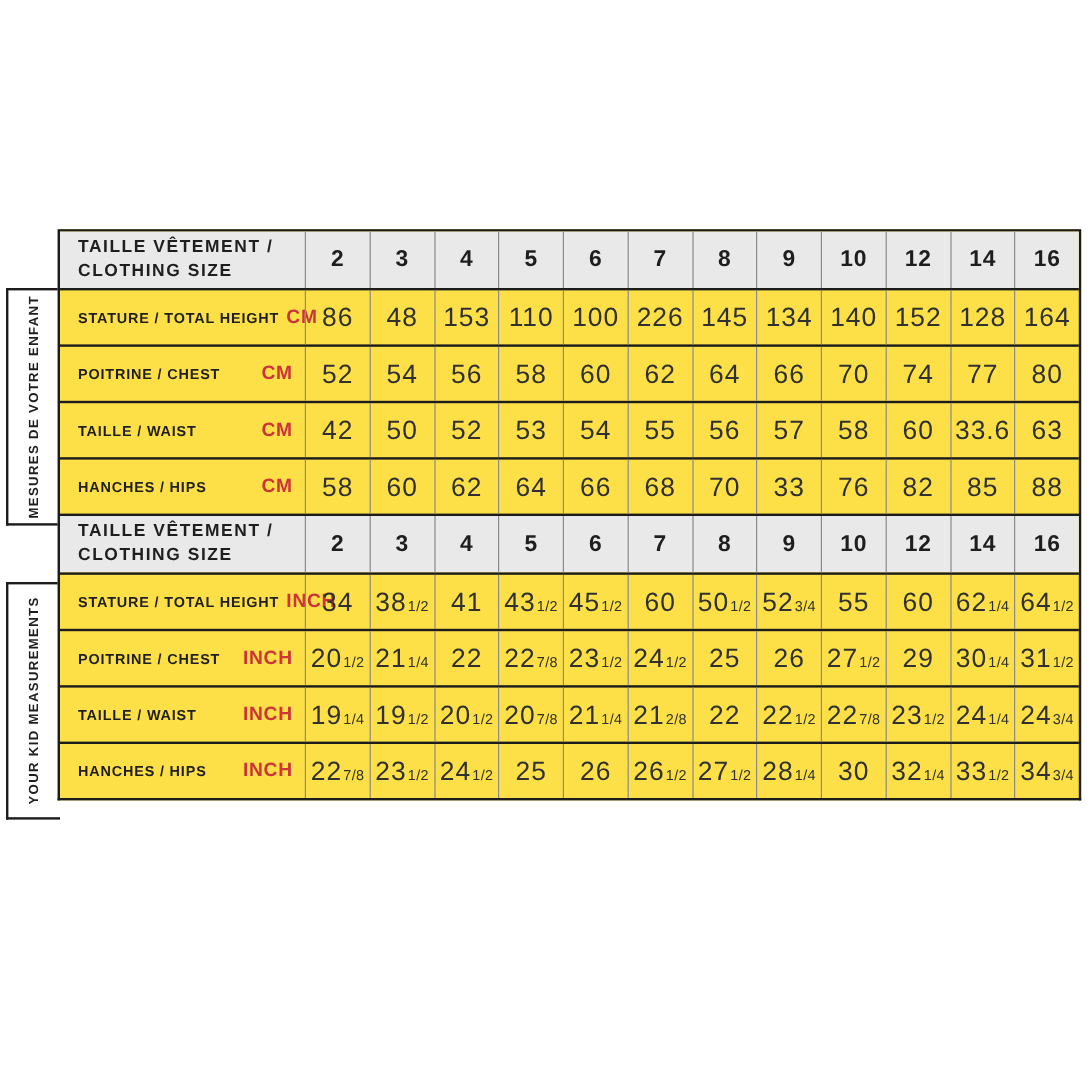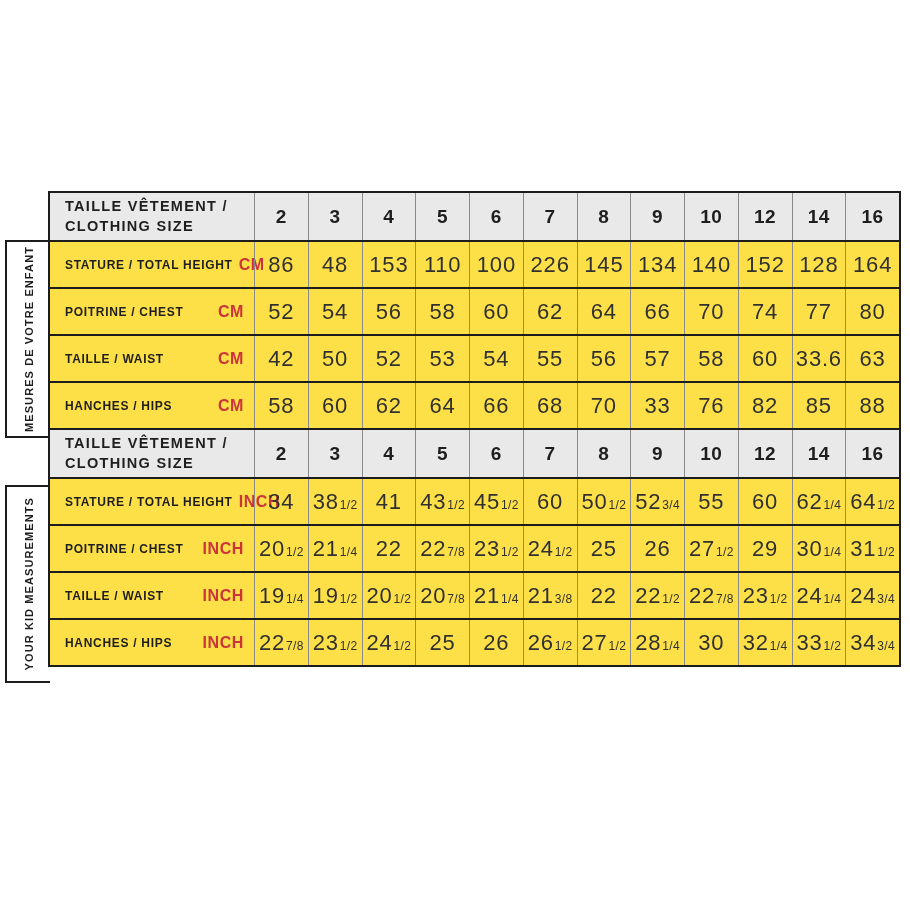--- a/index.html
+++ b/index.html
@@ -424,21 +424,21 @@
           <div class="cell value-cell">
             <span class="value-wrap">20<span class="frac">1/2</span></span>
           </div>
           <div class="cell value-cell">
             <span class="value-wrap">20<span class="frac">7/8</span></span>
           </div>
           <div class="cell value-cell">
             <span class="value-wrap">21<span class="frac">1/4</span></span>
           </div>
           <div class="cell value-cell">
-            <span class="value-wrap">21<span class="frac">3/8</span></span>
+            <span class="value-wrap">21<span class="frac">2/8</span></span>
           </div>
           <div class="cell value-cell">
             <span class="value-wrap">22</span>
           </div>
           <div class="cell value-cell">
             <span class="value-wrap">22<span class="frac">1/2</span></span>
           </div>
           <div class="cell value-cell">
             <span class="value-wrap">22<span class="frac">7/8</span></span>
           </div>

